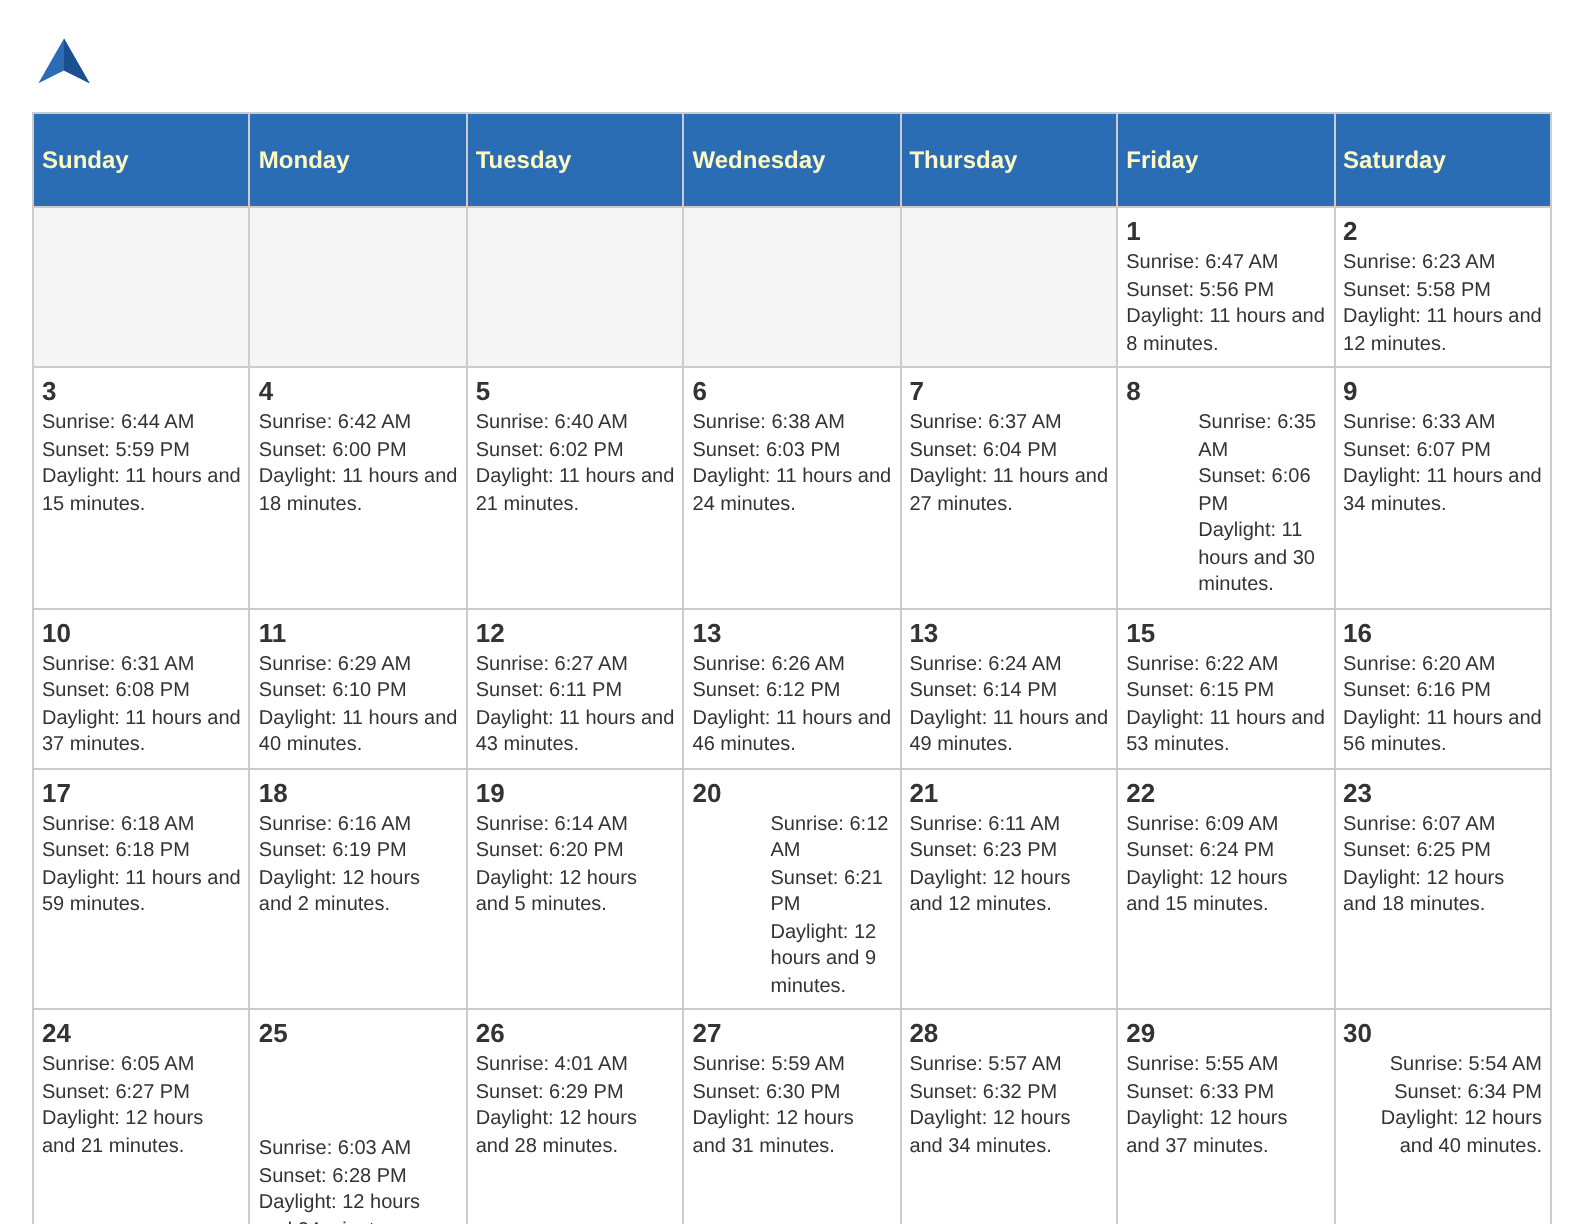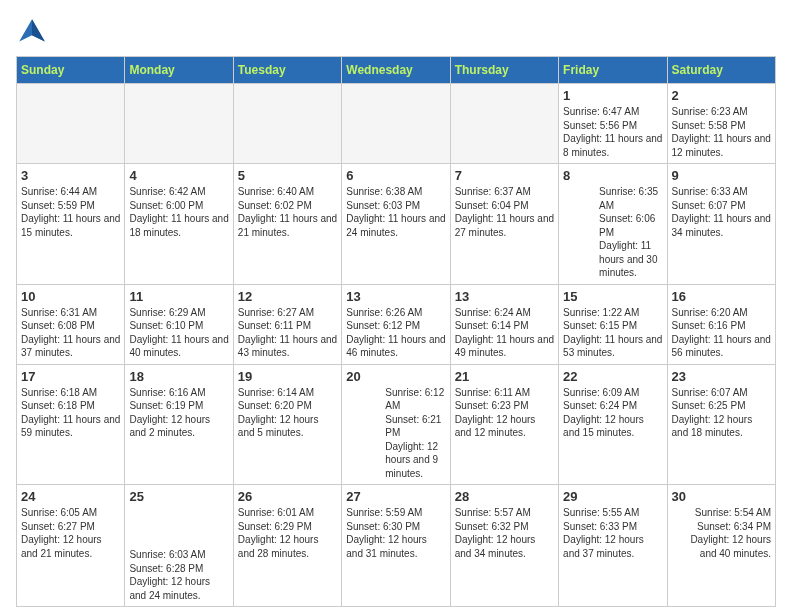--- a/index.html
+++ b/index.html
@@ -46,24 +46,24 @@
       font-size: 14px;
       color: #555;
     }
     table {
       width: 100%;
       border-collapse: collapse;
       table-layout: fixed;
     }
     thead tr th {
       background-color: #2a6db5;
-      color: #bef264;
+      color: #fef9c3;
       font-size: 12px;
       font-weight: bold;
-      padding: 6px 4px;
+      padding: 16px 4px;
       text-align: left;
       border: 1px solid #ccc;
     }
     tbody tr td {
       vertical-align: top;
       border: 1px solid #ccc;
       padding: 4px;
       height: 80px;
       background: #fff;
       font-size: 10px;
@@ -213,21 +213,21 @@
 Daylight: 11 hours and 46 minutes.</div>
         </td>
         <td>
           <span class="day-number">13</span>
           <div class="day-info" style="white-space: pre-line;">Sunrise: 6:24 AM
 Sunset: 6:14 PM
 Daylight: 11 hours and 49 minutes.</div>
         </td>
         <td>
           <span class="day-number">15</span>
-          <div class="day-info" style="white-space: pre-line;">Sunrise: 1:22 AM
+          <div class="day-info" style="white-space: pre-line;">Sunrise: 6:22 AM
 Sunset: 6:15 PM
 Daylight: 11 hours and 53 minutes.</div>
         </td>
         <td>
           <span class="day-number">16</span>
           <div class="day-info" style="white-space: pre-line;">Sunrise: 6:20 AM
 Sunset: 6:16 PM
 Daylight: 11 hours and 56 minutes.</div>
         </td>
       </tr>
@@ -283,21 +283,21 @@
 Daylight: 12 hours and 21 minutes.</div>
         </td>
         <td>
           <span class="day-number">25</span>
           <div class="day-info" style="white-space: pre-line; margin-top: 44px;">Sunrise: 6:03 AM
 Sunset: 6:28 PM
 Daylight: 12 hours and 24 minutes.</div>
         </td>
         <td>
           <span class="day-number">26</span>
-          <div class="day-info" style="white-space: pre-line;">Sunrise: 6:01 AM
+          <div class="day-info" style="white-space: pre-line;">Sunrise: 4:01 AM
 Sunset: 6:29 PM
 Daylight: 12 hours and 28 minutes.</div>
         </td>
         <td>
           <span class="day-number">27</span>
           <div class="day-info" style="white-space: pre-line;">Sunrise: 5:59 AM
 Sunset: 6:30 PM
 Daylight: 12 hours and 31 minutes.</div>
         </td>
         <td>

